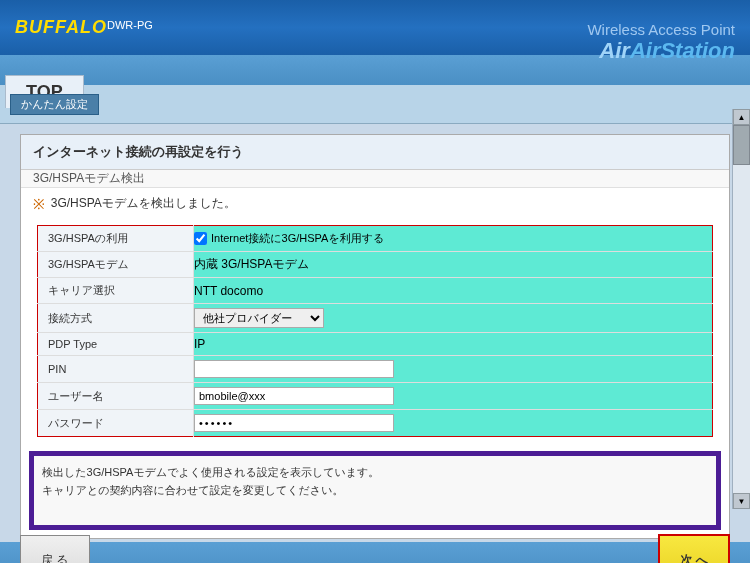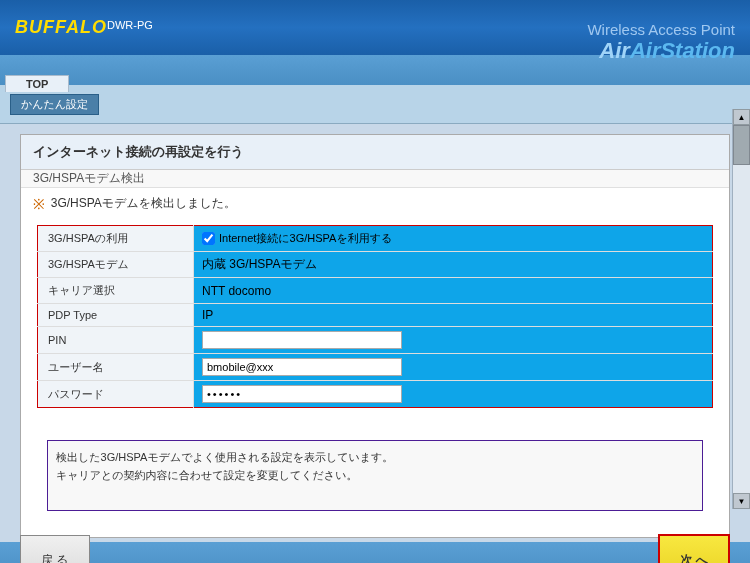--- a/index.html
+++ b/index.html
@@ -60,24 +60,24 @@
       background: linear-gradient(to bottom, #5a9fd4, #4a8fc4);
       height: 30px;
       display: flex;
       align-items: stretch;
       padding: 0 5px;
     }
     .nav-tab {
       background: #e8f0f8;
       border: 1px solid #aabbcc;
       border-bottom: none;
-      padding: 8px 20px;
-      display: flex;
-      align-items: center;
-      font-size: 11px;
+      padding: 16px 20px;
+      display: flex;
+      align-items: center;
+      font-size: 18px;
       font-weight: bold;
       color: #333;
       cursor: pointer;
       margin-top: 20px;
     }
     
     .subnav {
       background: #b8d4e8;
       height: 39px;
       display: flex;
@@ -147,23 +147,23 @@
     .form-table td.label-cell {
       background: #f0f4f8;
       border-right: 1px solid #dddddd;
       padding: 5px 10px;
       width: 156px;
       color: #333;
       font-size: 11px;
       vertical-align: middle;
     }
     .form-table td.value-cell {
-      padding: 4px 8px;
+      padding: 4px 0;
       vertical-align: middle;
-      background: #0ea5e9;
+      background: #5eead4;
     }
     .form-table td.value-cell input[type="text"],
     .form-table td.value-cell input[type="password"] {
       border: 1px solid #aaaaaa;
       padding: 2px 4px;
       font-size: 11px;
       width: 200px;
     }
     .form-table td.value-cell select {
       border: 1px solid #aaaaaa;
@@ -175,24 +175,24 @@
       display: flex;
       align-items: center;
       gap: 4px;
       font-size: 11px;
     }
     .form-wrapper {
       padding: 6px 8px;
     }
     
     .info-box {
-      margin: 26px;
+      margin: 8px;
       padding: 8px;
       background: #f8f8f8;
-      border: 1px solid #4c1d95;
+      border: 5px solid #4c1d95;
       font-size: 11px;
       color: #333;
       line-height: 1.6;
     }
     
     .bottom-bar {
       background: linear-gradient(to bottom, #5a9fd4, #4a8fc4);
       height: 36px;
       display: flex;
       align-items: center;
@@ -316,20 +316,30 @@
               </td>
             </tr>
 
             <tr>
               <td class="label-cell">キャリア選択</td>
               <td class="value-cell">
                 <span>NTT docomo</span>
               </td>
             </tr>
 
+            <tr>
+              <td class="label-cell">接続方式</td>
+              <td class="value-cell">
+                <select>
+                  <option>他社プロバイダー</option>
+                  <option>mopera U</option>
+                  <option>その他</option>
+                </select>
+              </td>
+            </tr>
 
             <tr>
               <td class="label-cell">PDP Type</td>
               <td class="value-cell">
                 <span>IP</span>
               </td>
             </tr>
 
 
             <tr>

